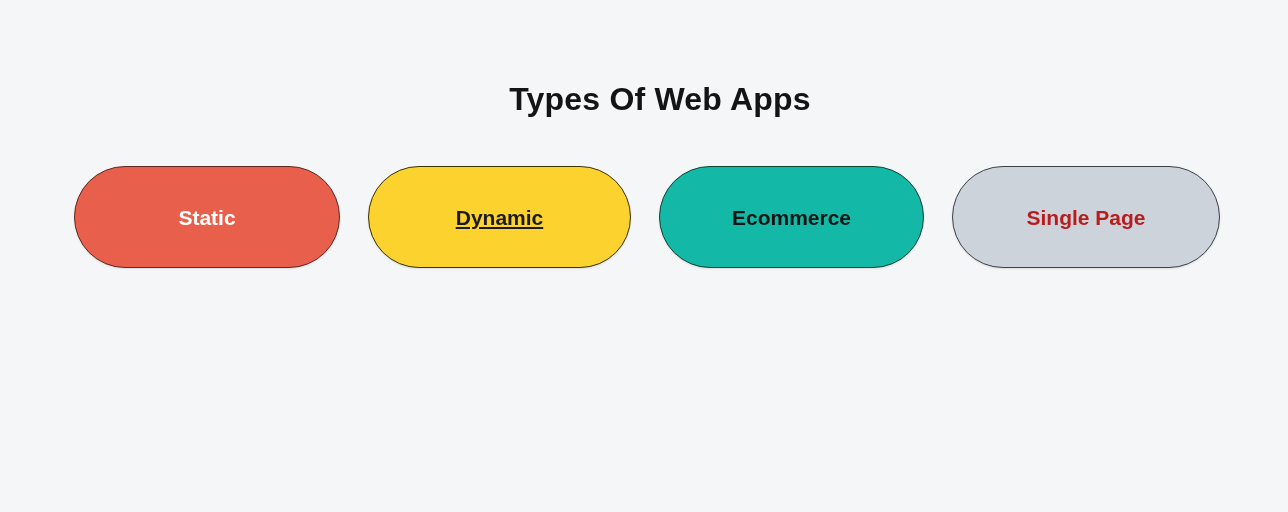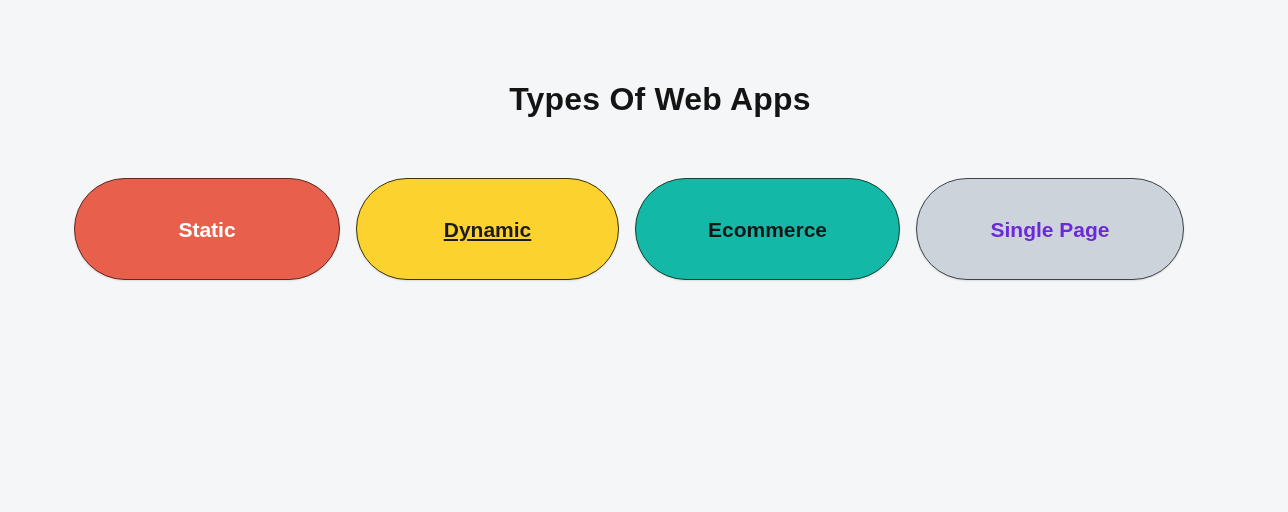--- a/index.html
+++ b/index.html
@@ -35,23 +35,23 @@
     padding-left: 16px;
   }
 
   .row {
     position: absolute;
     display: flex;
     align-items: center;
   }
 
   .row-one {
-    top: 178px;
+    top: 166px;
     left: 74px;
-    gap: 16px;
+    gap: 28px;
   }
 
   .row-two {
     top: 307px;
     left: 222px;
     gap: 27px;
   }
 
   .pill {
     box-sizing: border-box;
@@ -90,19 +90,19 @@
   <div class="row row-one">
     <div class="pill pill-w-266" style="background: rgb(232, 96, 76); color: rgb(255, 255, 255); border-color: rgb(94, 42, 34); width: 266px;">
       <span>Static</span>
     </div>
     <div class="pill pill-w-263" style="background: rgb(252, 210, 47); color: rgb(27, 27, 27); border-color: rgb(58, 50, 8); width: 263px;">
       <span>Dynamic</span>
     </div>
     <div class="pill pill-w-265" style="background: #14b8a6; color: rgb(20, 20, 20); border-color: rgb(18, 67, 47); width: 265px;">
       <span>Ecommerce</span>
     </div>
-    <div class="pill pill-w-268" style="background: rgb(205, 211, 218); color: #6d28d9; border-color: rgb(60, 66, 72); width: 268px;">
+    <div class="pill pill-w-268" style="background: rgb(205, 211, 218); color: #b91c1c; border-color: rgb(60, 66, 72); width: 268px;">
       <span>Single Page</span>
     </div>
   </div>
 
 
 </div>
 
 </body></html>

